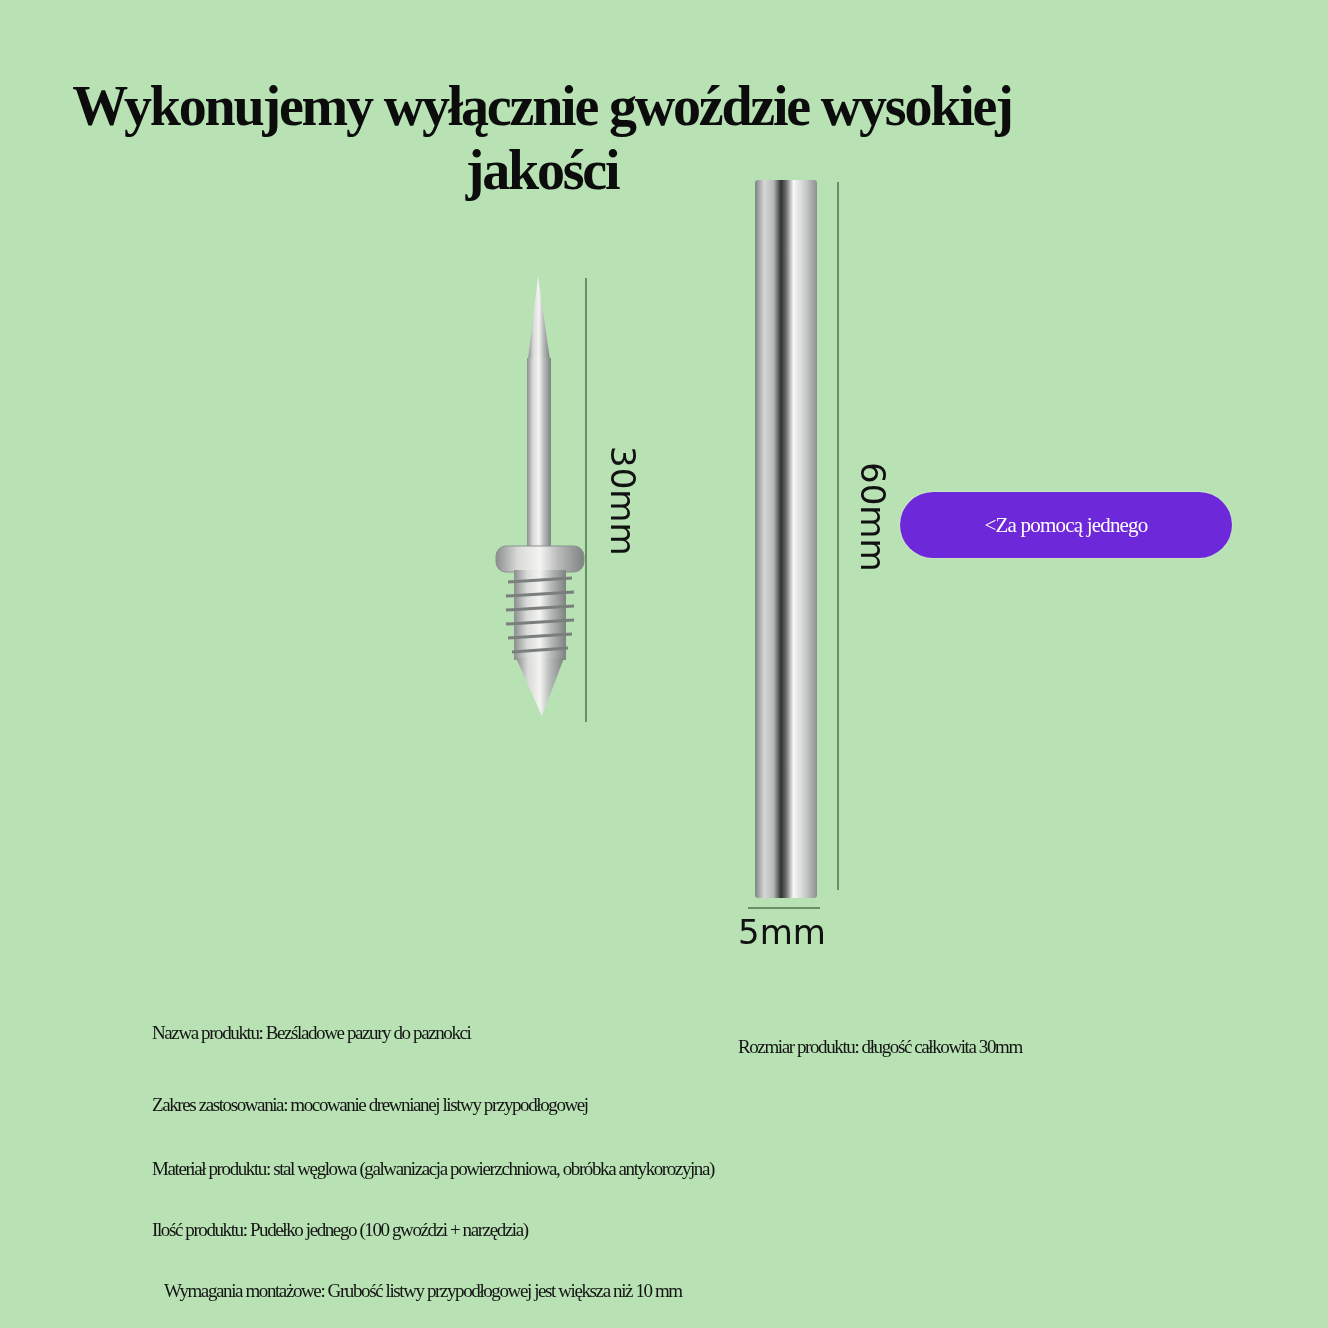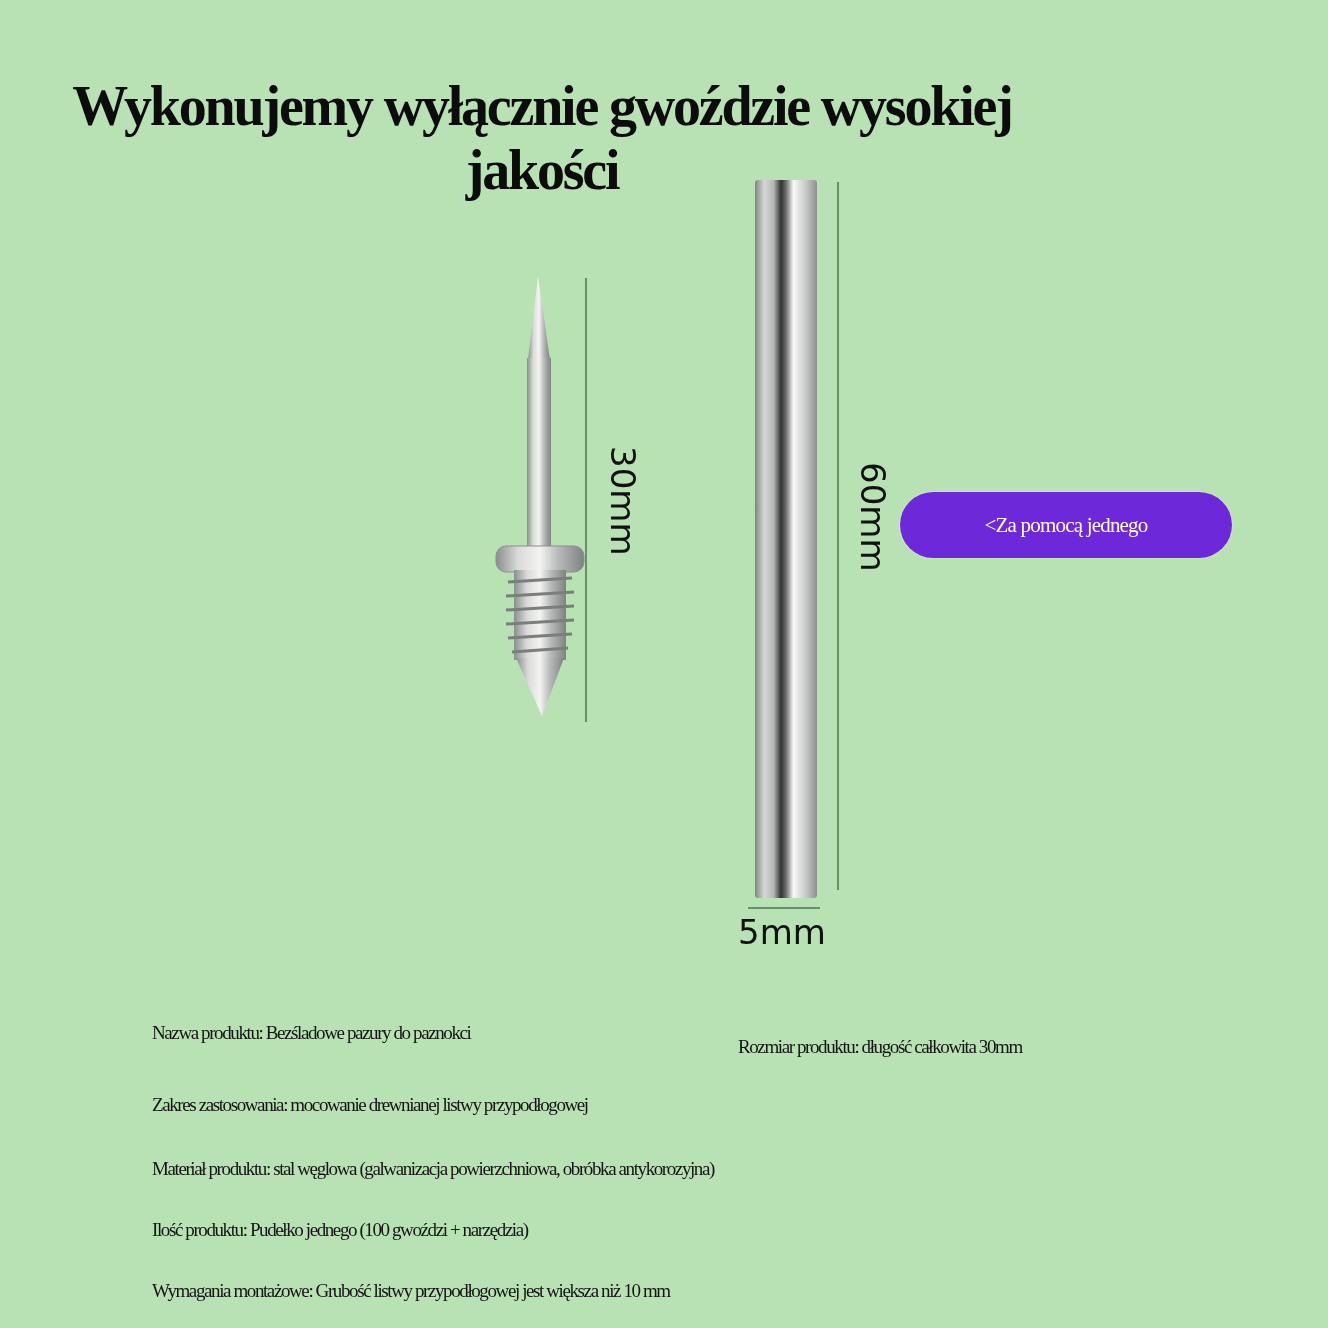--- a/index.html
+++ b/index.html
@@ -99,13 +99,13 @@
 
 <div class="badge">
   <span>&lt;Za pomocą jednego</span>
 </div>
 
 <div class="spec" style="left:152px; top:1022px;">Nazwa produktu: Bezśladowe pazury do paznokci</div>
 <div class="spec" style="left:738px; top:1036px;">Rozmiar produktu: długość całkowita 30mm</div>
 <div class="spec" style="left:152px; top:1094px;">Zakres zastosowania: mocowanie drewnianej listwy przypodłogowej</div>
 <div class="spec" style="left:152px; top:1158px;">Materiał produktu: stal węglowa (galwanizacja powierzchniowa, obróbka antykorozyjna)</div>
 <div class="spec" style="left:152px; top:1219px;">Ilość produktu: Pudełko jednego (100 gwoździ + narzędzia)</div>
-<div class="spec" style="left:152px; top:1280px;">Wymagania montażowe: Grubość listwy przypodłogowej jest większa niż 10 mm</div>
+<div class="spec" style="left:164px; top:1280px;">Wymagania montażowe: Grubość listwy przypodłogowej jest większa niż 10 mm</div>
 
 </body></html>

